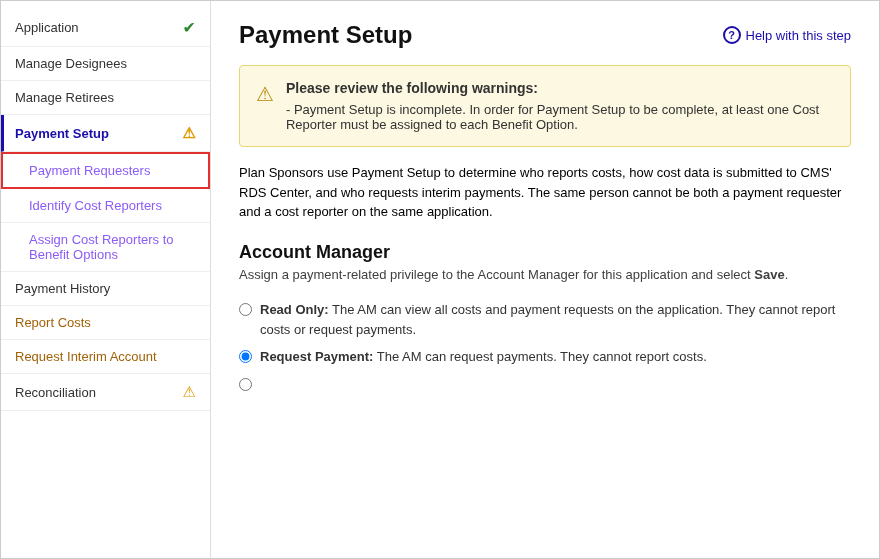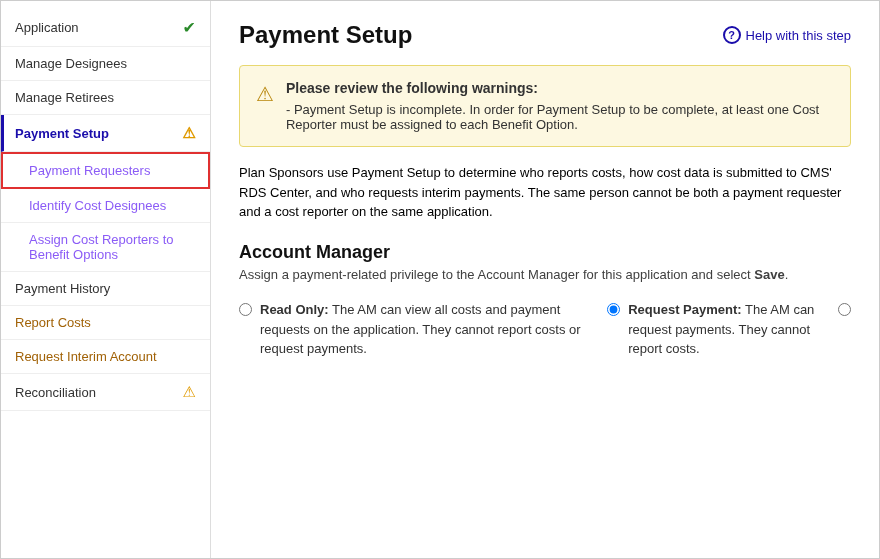--- a/index.html
+++ b/index.html
@@ -161,21 +161,21 @@
     .section-desc {
       font-size: 13px;
       color: #404040;
       margin-bottom: 16px;
       line-height: 1.5;
     }
 
     
     .radio-group {
       display: flex;
-      flex-direction: row;
+      flex-direction: column;
       gap: 8px;
     }
 
     .radio-item {
       display: flex;
       align-items: flex-start;
       gap: 8px;
       font-size: 13px;
       line-height: 1.5;
     }
@@ -212,21 +212,21 @@
     <div class="sidebar-item active">
       <span>Payment Setup</span>
       <span class="icon-warn">⚠</span>
     </div>
 
     <div class="sidebar-item sub highlighted">
       <span>Payment Requesters</span>
     </div>
 
     <div class="sidebar-item sub">
-      <span>Identify Cost Designees</span>
+      <span>Identify Cost Reporters</span>
     </div>
 
     <div class="sidebar-item sub">
       <span>Assign Cost Reporters to Benefit Options</span>
     </div>
 
     <div class="sidebar-item">
       <span>Payment History</span>
     </div>
 

